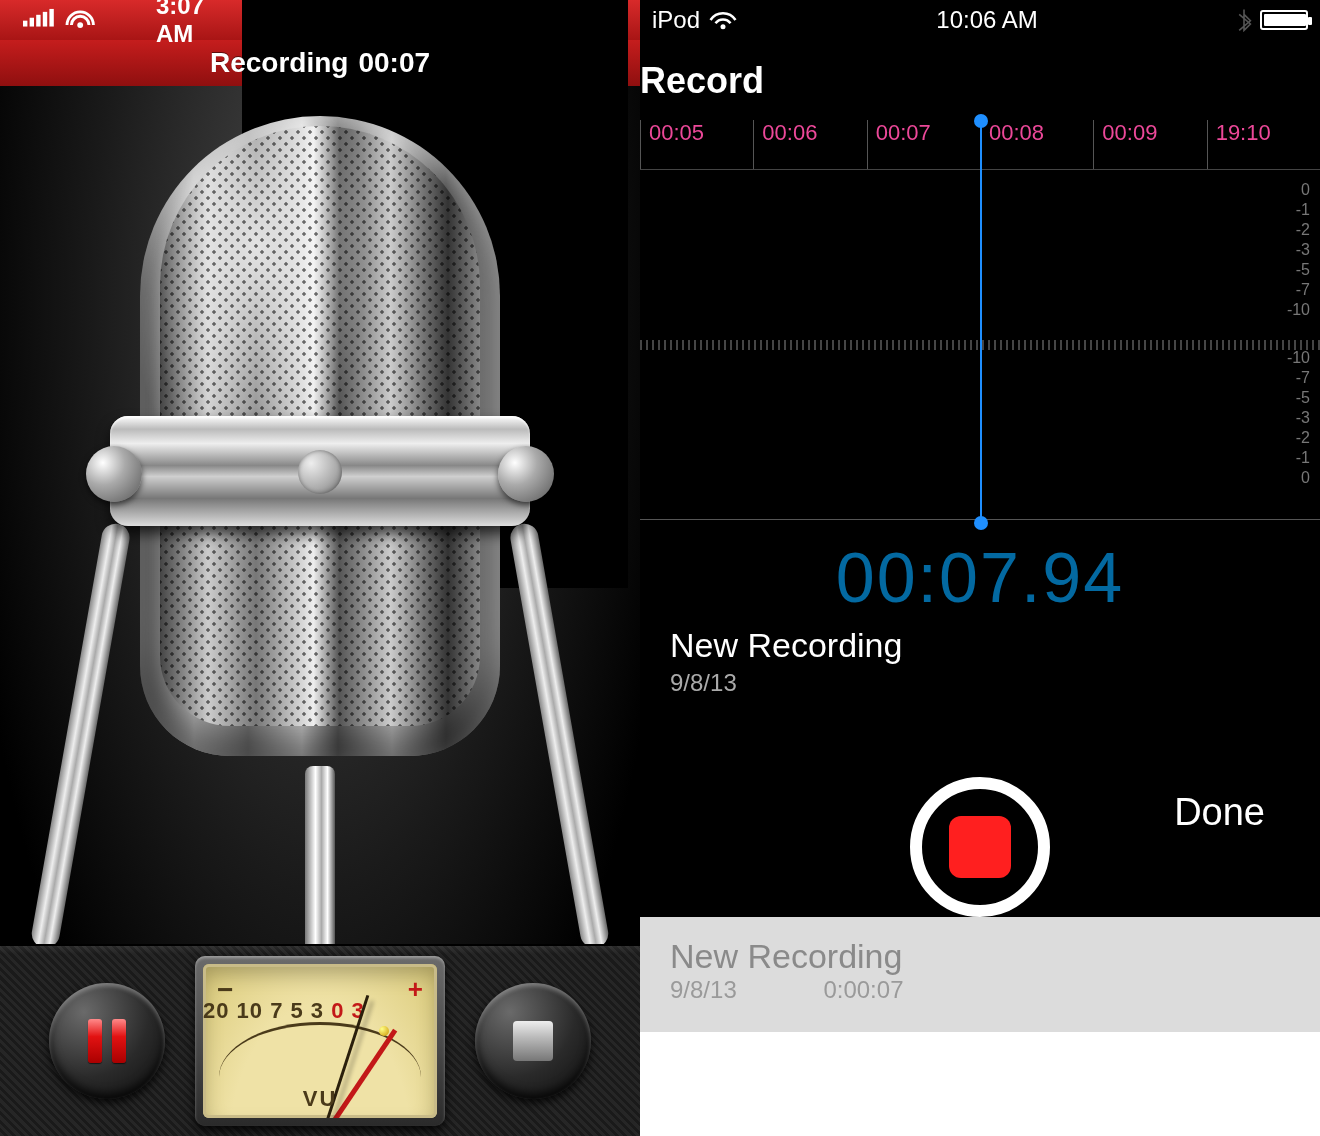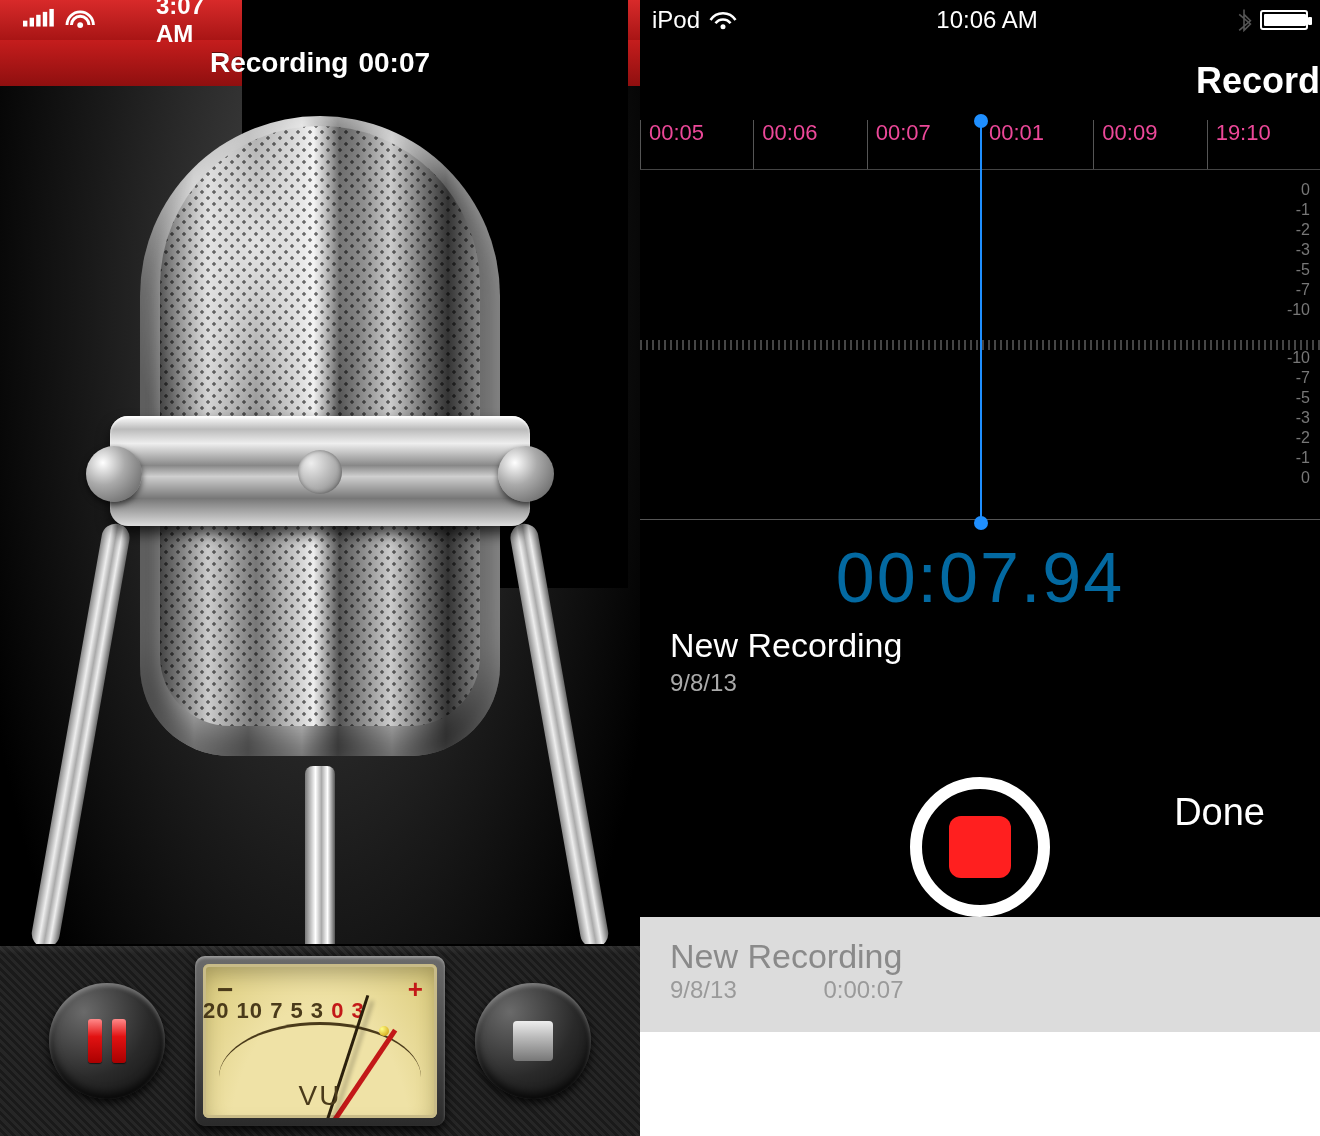--- a/index.html
+++ b/index.html
@@ -151,38 +151,38 @@
   }
   .vu-face .needle{
     position:absolute; bottom:-20px; left:50%; width:3px; height:150px;
     background:#2a1f0c; transform-origin: bottom center; transform: rotate(18deg);
     box-shadow: 6px 4px 4px rgba(0,0,0,.3);
   }
   .vu-face .red-needle{
     position:absolute; bottom:-20px; left:50%; width:5px; height:130px;
     background:#c31818; transform-origin:bottom center; transform: rotate(34deg);
   }
-  .vu-face .label{position:absolute; bottom:6px; left:0; right:0; text-align:center; font-size:28px; font-weight:normal; letter-spacing:2px;}
+  .vu-face .label{position:absolute; bottom:6px; left:0; right:0; text-align:center; font-size:22px; font-weight:bold; letter-spacing:2px;}
   .vu-face .dot{position:absolute; top:62px; right:48px; width:10px; height:10px; border-radius:50%; background:radial-gradient(circle at 30% 30%,#ff8,#cc9500);}
 
   
   .right {
     width: 680px; height: 1136px;
     display:flex; flex-direction: column;
     background:#000; color:#fff;
     font-weight:300;
   } 
 
   .r-status{
     height:40px; display:flex; align-items:center; justify-content:space-between;
     padding:0 12px; font-size:24px;
   }
   .r-status .left-g, .r-status .right-g{display:flex; align-items:center; gap:8px;}
   .r-title{
-    text-align:right; font-size:36px; font-weight:600; padding:20px 0 18px;
+    text-align:left; font-size:36px; font-weight:600; padding:20px 0 18px;
   }
   .r-ruler{
     height:50px; border-bottom:1px solid #444;
     display:flex; align-items:stretch; position:relative;
     font-size:22px; color:#ec4899;
   }
   .r-ruler .tick{
     flex:1; border-left:1px solid #555; padding-left:8px; display:flex; align-items:flex-start;
   }
   .r-wave{
@@ -351,21 +351,21 @@
     <div class="tick">
         <span>00:05</span>
       </div>
     <div class="tick">
         <span>00:06</span>
       </div>
     <div class="tick">
         <span>00:07</span>
       </div>
     <div class="tick">
-        <span>00:01</span>
+        <span>00:08</span>
       </div>
     <div class="tick">
         <span>00:09</span>
       </div>
     <div class="tick">
         <span>19:10</span>
       </div>
   </div>
 
   <div class="r-wave">

